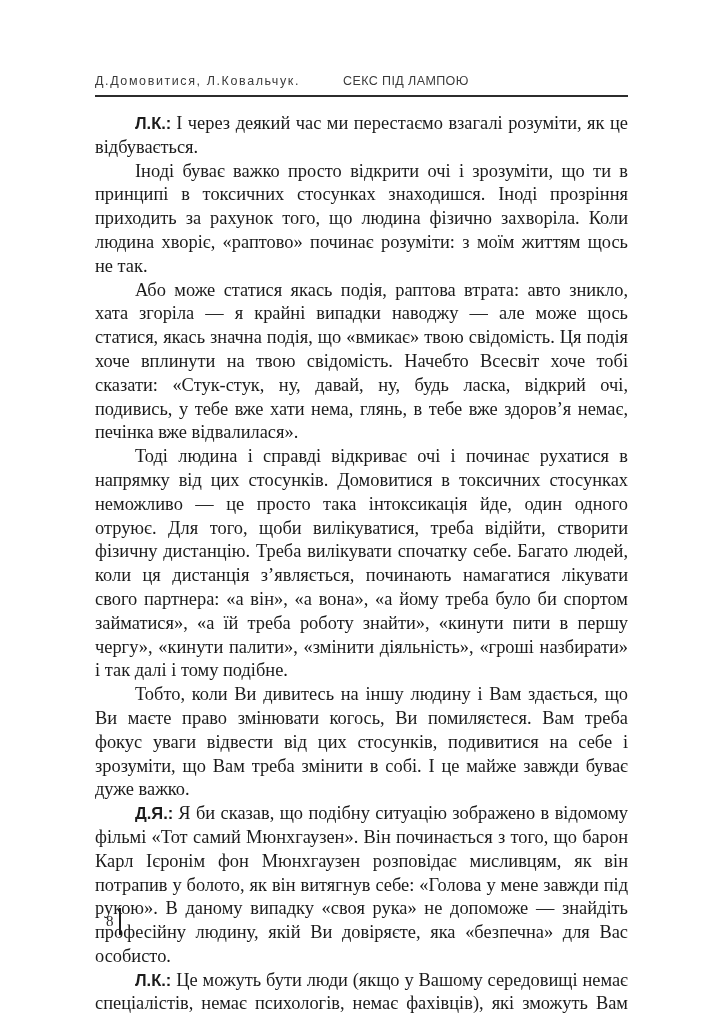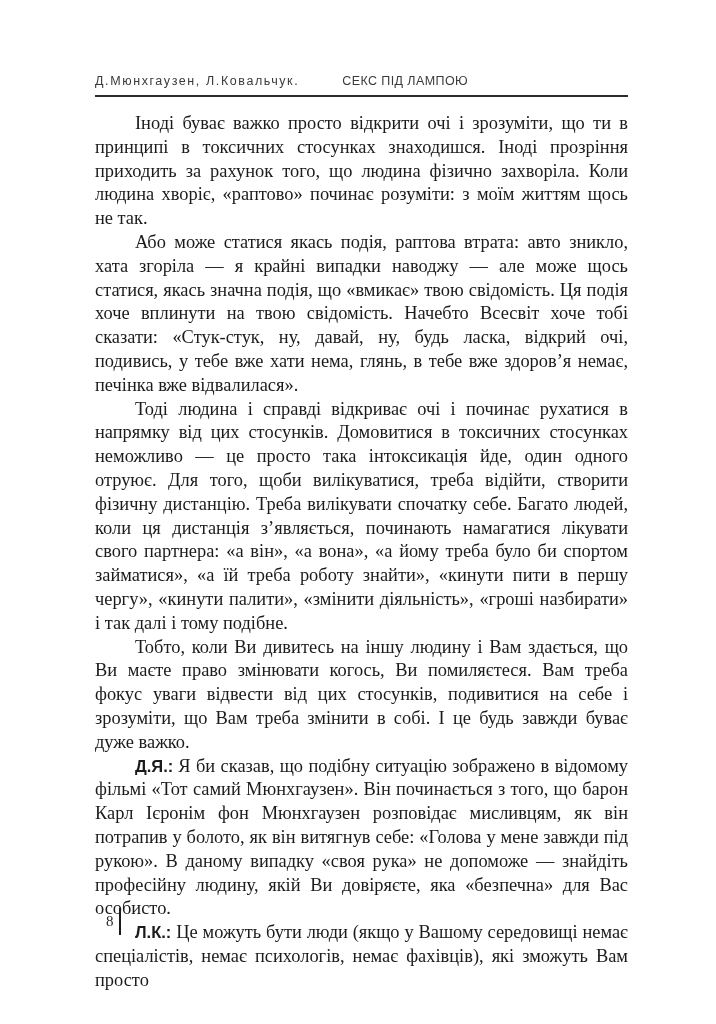--- a/index.html
+++ b/index.html
@@ -76,37 +76,40 @@
     background: #1b1b1b;
   }
 </style>
 </head>
 <body>
 
 <div class="page">
   <div class="content">
 
     <div class="running-header">
-      <span>Д.Мюнхгаузен,  Л.Ковальчук.</span>
+      <span>Д.Домовитися,  Л.Ковальчук.</span>
       <span class="book-title">СЕКС ПІД ЛАМПОЮ</span>
     </div>
     <hr class="header-rule">
 
     <div class="body-text">
+      <p>
+        <span class="speaker">Л.К.:</span><span>І через деякий час ми перестаємо взагалі розуміти, як це відбувається.</span>
+      </p>
       <p>
         <span class="speaker"></span><span>Іноді буває важко просто відкрити очі і зрозуміти, що ти в принципі в токсичних стосунках знаходишся. Іноді прозріння приходить за рахунок того, що людина фізично захворіла. Коли людина хворіє, «раптово» починає розуміти: з моїм життям щось не так.</span>
       </p>
       <p>
         <span class="speaker"></span><span>Або може статися якась подія, раптова втрата: авто зникло, хата згоріла — я крайні випадки наводжу — але може щось статися, якась значна подія, що «вмикає» твою свідомість. Ця подія хоче вплинути на твою свідомість. Начебто Всесвіт хоче тобі сказати: «Стук-стук, ну, давай, ну, будь ласка, відкрий очі, подивись, у тебе вже хати нема, глянь, в тебе вже здоров’я немає, печінка вже відвалилася».</span>
       </p>
       <p>
         <span class="speaker"></span><span>Тоді людина і справді відкриває очі і починає рухатися в напрямку від цих стосунків. Домовитися в токсичних стосунках неможливо — це просто така інтоксикація йде, один одного отруює. Для того, щоби вилікуватися, треба відійти, створити фізичну дистанцію. Треба вилікувати спочатку себе. Багато людей, коли ця дистанція з’являється, починають намагатися лікувати свого партнера: «а він», «а вона», «а йому треба було би спортом займатися», «а їй треба роботу знайти», «кинути пити в першу чергу», «кинути палити», «змінити діяльність», «гроші назбирати» і так далі і тому подібне.</span>
       </p>
       <p>
-        <span class="speaker"></span><span>Тобто, коли Ви дивитесь на іншу людину і Вам здається, що Ви маєте право змінювати когось, Ви помиляєтеся. Вам треба фокус уваги відвести від цих стосунків, подивитися на себе і зрозуміти, що Вам треба змінити в собі. І це будь завжди буває дуже важко.</span>
+        <span class="speaker"></span><span>Тобто, коли Ви дивитесь на іншу людину і Вам здається, що Ви маєте право змінювати когось, Ви помиляєтеся. Вам треба фокус уваги відвести від цих стосунків, подивитися на себе і зрозуміти, що Вам треба змінити в собі. І це майже завжди буває дуже важко.</span>
       </p>
       <p>
         <span class="speaker">Д.Я.:</span><span>Я би сказав, що подібну ситуацію зображено в відомому фільмі «Тот самий Мюнхгаузен». Він починається з того, що барон Карл Ієронім фон Мюнхгаузен розповідає мисливцям, як він потрапив у болото, як він витягнув себе: «Голова у мене завжди під рукою». В даному випадку «своя рука» не допоможе — знайдіть професійну людину, якій Ви довіряєте, яка «безпечна» для Вас особисто.</span>
       </p>
       <p>
         <span class="speaker">Л.К.:</span><span>Це можуть бути люди (якщо у Вашому середовищі немає спеціалістів, немає психологів, немає фахівців), які зможуть Вам просто</span>
       </p>
     </div>
   </div>
 

